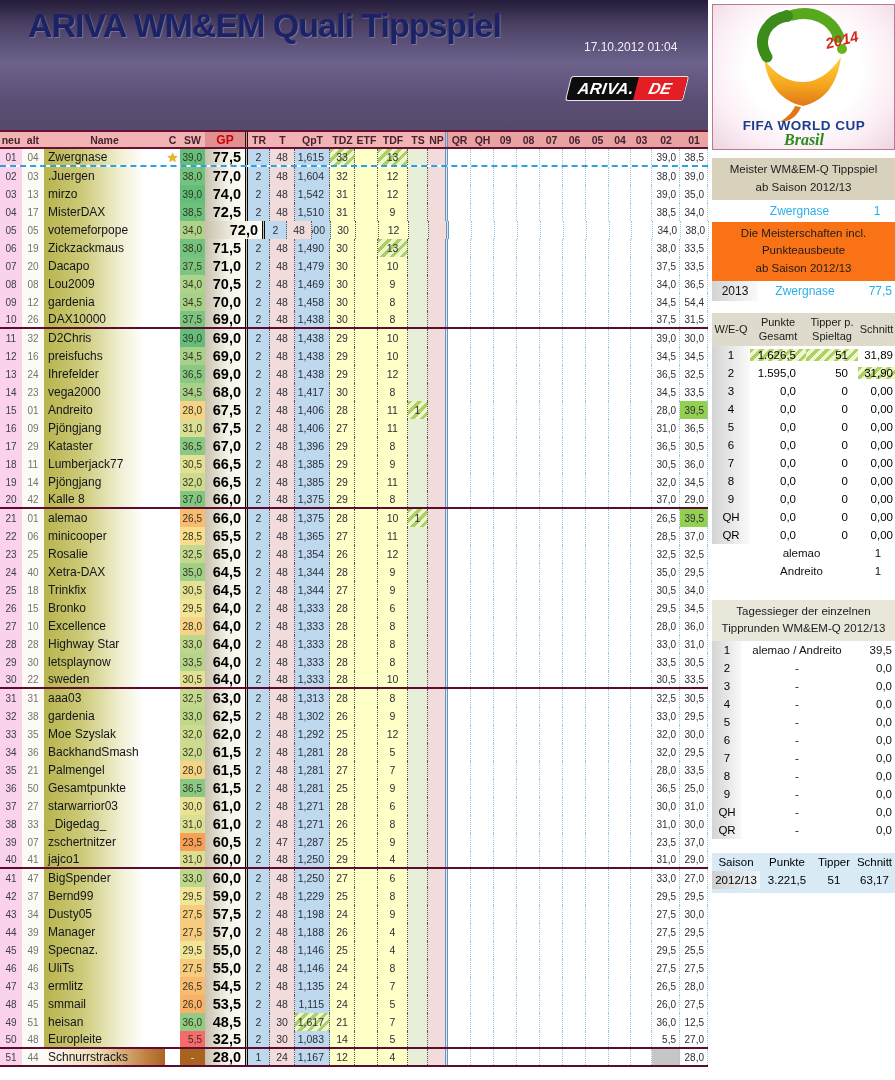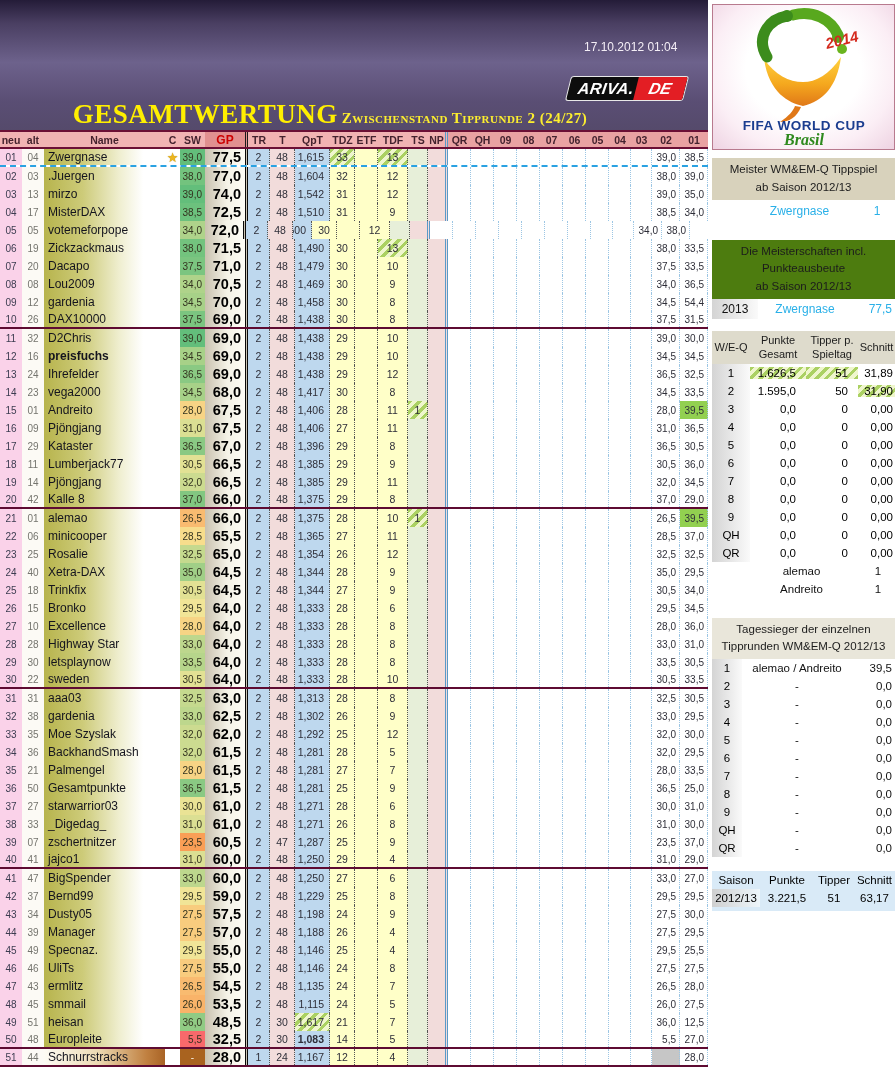--- a/index.html
+++ b/index.html
@@ -57,21 +57,21 @@
   .tc.cell-gray{background:#c6c6c6;}
 
   
   .sidebar{position:absolute;left:712px;top:0;width:183px;}
   .wc-logo{margin-top:4px;width:181px;height:144px;border:1px solid #b87a8e;background:radial-gradient(ellipse at 50% 45%,#ffffff 45%,#fbeef5 72%,#eed3e2 100%);display:flex;align-items:center;justify-content:center;}
   .panel-h{font-size:11.5px;color:#1c1c1c;text-align:center;line-height:1.55;padding:3px 1px;}
   .meister-h{margin-top:8px;background:#d8d2bc;}
   .meister-row{display:flex;height:22px;align-items:center;}
   .meister-row .m-name{flex:1;text-align:center;color:#2ab0e8;font-size:12px;padding-left:28px;}
   .meister-row .m-count{width:36px;text-align:center;color:#2ab0e8;font-size:12px;}
-  .msch-h{margin-top:18px;background:#4d7c0f;}
+  .msch-h{background:#f97316;}
   .msch-row{display:flex;height:20px;align-items:center;font-size:12px;}
   .msch-row .m-season{width:46px;background:linear-gradient(90deg,#d4d4d4,#fafafa);text-align:center;color:#111;height:100%;line-height:20px;}
   .msch-row .m-name2{flex:1;text-align:center;color:#2ab0e8;}
   .msch-row .m-pts{width:40px;text-align:right;color:#2ab0e8;padding-right:3px;}
   .weq{margin-top:12px;}
   .weq-head{display:flex;background:#dedbcc;font-size:11px;color:#1c1c1c;}
   .weq-head div{white-space:pre-line;text-align:center;padding:2px 0;line-height:1.3;}
   .wq0{width:38px;display:flex;align-items:center;justify-content:center;}
   .wq1{width:56px;}
   .wq2{width:52px;}
@@ -99,29 +99,26 @@
   .gs3{width:41px;text-align:center;}
   .gesamt-row .gs0{background:linear-gradient(90deg,#cfcfcf,#eef6fb);height:100%;line-height:18px;}
 </style>
 </head>
 <body>
 
 <div class="page">
 
   <div class="main">
     <div class="banner">
+      <div class="title">ARIVA WM&amp;EM Quali Tippspiel</div>
       <div class="timestamp">17.10.2012 01:04</div>
       <div class="ariva-logo">
         <span class="al-main">ARIVA</span>
         <span class="al-dot">.</span>
         <span class="al-de">DE</span>
-      </div>
-      <div class="section-line">
-        <span class="sec-title">GESAMTWERTUNG</span>
-        <span class="sec-sub">Zwischenstand Tipprunde 2 (24/27)</span>
       </div>
     </div>
     <div class="thead" id="thead">
         <div class="hc" style="width: 22px;">neu</div>
         <div class="hc" style="width: 22px;">alt</div>
         <div class="hc" style="width: 121px;">Name</div>
         <div class="hc" style="width: 15px;">C</div>
         <div class="hc" style="width: 25px;">SW</div>
         <div class="hc gp-h" style="width: 43px;">GP</div>
         <div class="hc" style="width: 22px;">TR</div>
@@ -252,21 +249,21 @@
           <div class="tc c22" style="width: 21px;"></div>
           <div class="tc c23" style="width: 28px;">38,5</div>
           <div class="tc c24" style="width: 28px;">34,0</div>
         </div>
         <div class="trow">
           <div class="tc c0" style="width: 22px;">05</div>
           <div class="tc c1" style="width: 22px;">05</div>
           <div class="tc c2" style="width: 121px;">votemeforpope</div>
           <div class="tc c3" style="width: 15px;"></div>
           <div class="tc c4" style="width: 25px; background: rgb(175, 211, 138);">34,0</div>
-          <div class="tc c5" style="width: 41px;">72,0</div>
+          <div class="tc c5" style="width: 60px;">72,0</div>
           <div class="tc c6" style="width: 22px;">2</div>
           <div class="tc c7" style="width: 25px;">48</div>
           <div class="tc c8" style="width: 19px;">1,500</div>
           <div class="tc c9" style="width: 25px;">30</div>
           <div class="tc c10" style="width: 23px;"></div>
           <div class="tc c11" style="width: 30px;">12</div>
           <div class="tc c12" style="width: 20px;"></div>
           <div class="tc c13" style="width: 20px;"></div>
           <div class="tc c14" style="width: 23px;"></div>
           <div class="tc c15" style="width: 23px;"></div>
@@ -438,21 +435,21 @@
           <div class="tc c19" style="width: 23px;"></div>
           <div class="tc c20" style="width: 23px;"></div>
           <div class="tc c21" style="width: 22px;"></div>
           <div class="tc c22" style="width: 21px;"></div>
           <div class="tc c23" style="width: 28px;">39,0</div>
           <div class="tc c24" style="width: 28px;">30,0</div>
         </div>
         <div class="trow">
           <div class="tc c0" style="width: 22px;">12</div>
           <div class="tc c1" style="width: 22px;">16</div>
-          <div class="tc c2" style="width: 121px; font-weight: bold;">preisfuchs</div>
+          <div class="tc c2" style="width: 121px;">preisfuchs</div>
           <div class="tc c3" style="width: 15px;"></div>
           <div class="tc c4" style="width: 25px; background: rgb(167, 209, 136);">34,5</div>
           <div class="tc c5" style="width: 43px;">69,0</div>
           <div class="tc c6" style="width: 22px;">2</div>
           <div class="tc c7" style="width: 25px;">48</div>
           <div class="tc c8" style="width: 35px;">1,438</div>
           <div class="tc c9" style="width: 25px;">29</div>
           <div class="tc c10" style="width: 23px;"></div>
           <div class="tc c11" style="width: 30px;">10</div>
           <div class="tc c12" style="width: 20px;"></div>
@@ -1470,21 +1467,21 @@
         </div>
         <div class="trow row-sep">
           <div class="tc c0" style="width: 22px;">50</div>
           <div class="tc c1" style="width: 22px;">48</div>
           <div class="tc c2" style="width: 121px;">Europleite</div>
           <div class="tc c3" style="width: 15px;"></div>
           <div class="tc c4" style="width: 25px; background: rgb(248, 105, 107);">5,5</div>
           <div class="tc c5" style="width: 43px;">32,5</div>
           <div class="tc c6" style="width: 22px;">2</div>
           <div class="tc c7" style="width: 25px;">30</div>
-          <div class="tc c8" style="width: 35px; font-weight: bold;">1,083</div>
+          <div class="tc c8" style="width: 35px;">1,083</div>
           <div class="tc c9" style="width: 25px;">14</div>
           <div class="tc c10" style="width: 23px;"></div>
           <div class="tc c11" style="width: 30px;">5</div>
           <div class="tc c12" style="width: 20px;"></div>
           <div class="tc c13" style="width: 20px;"></div>
           <div class="tc c14" style="width: 23px;"></div>
           <div class="tc c15" style="width: 23px;"></div>
           <div class="tc c16" style="width: 23px;"></div>
           <div class="tc c17" style="width: 23px;"></div>
           <div class="tc c18" style="width: 23px;"></div>

